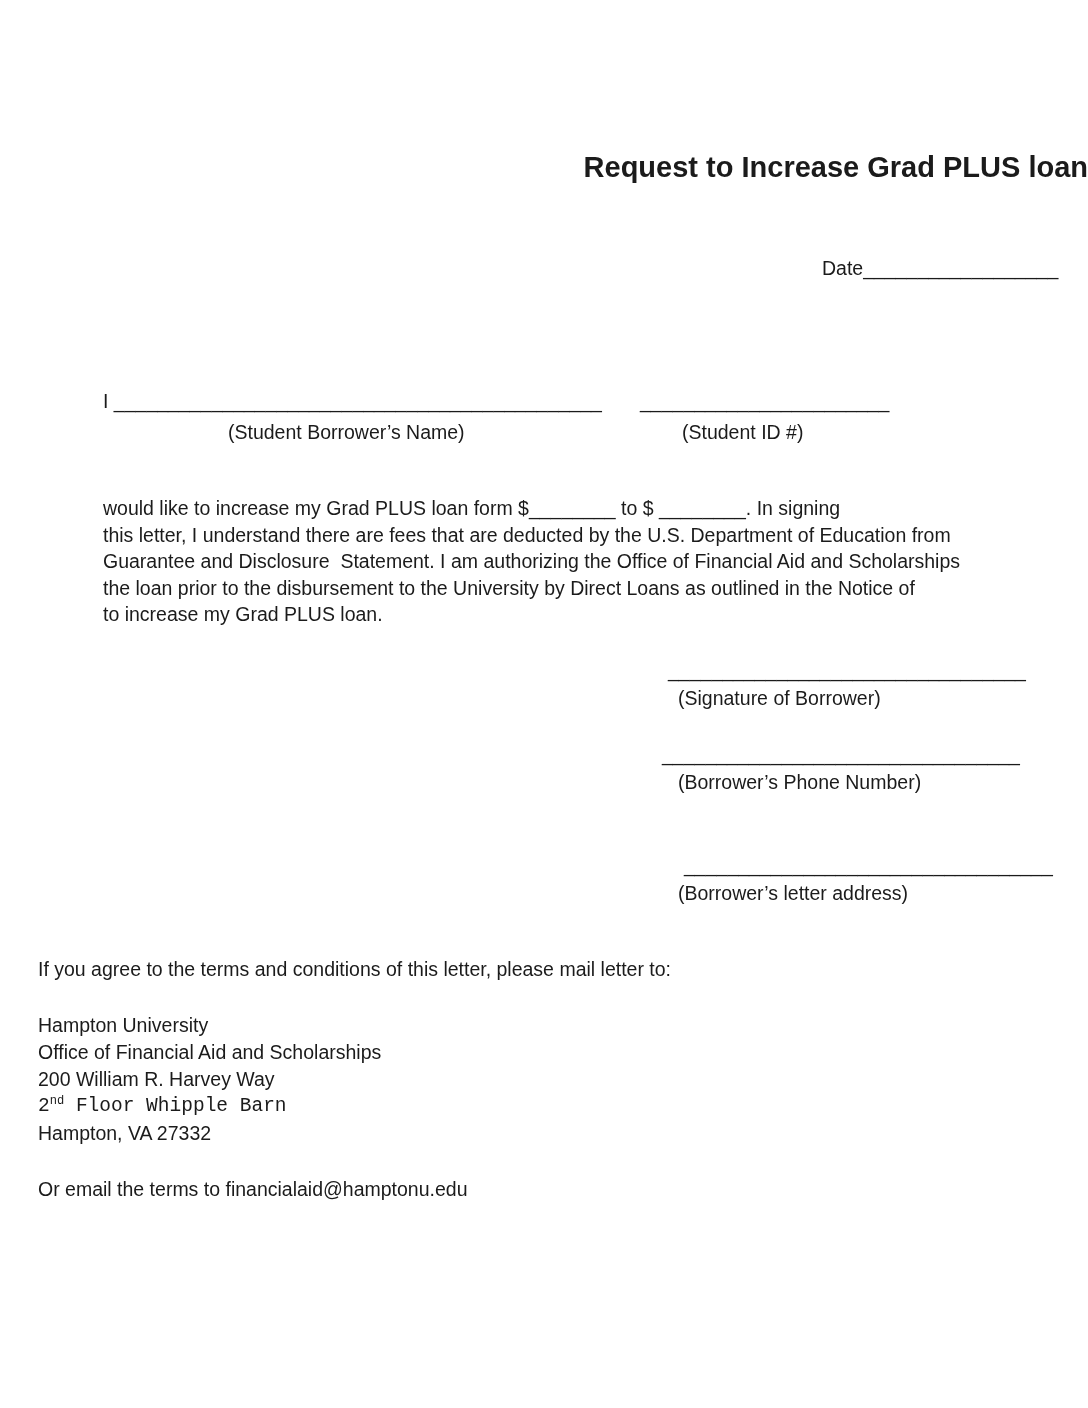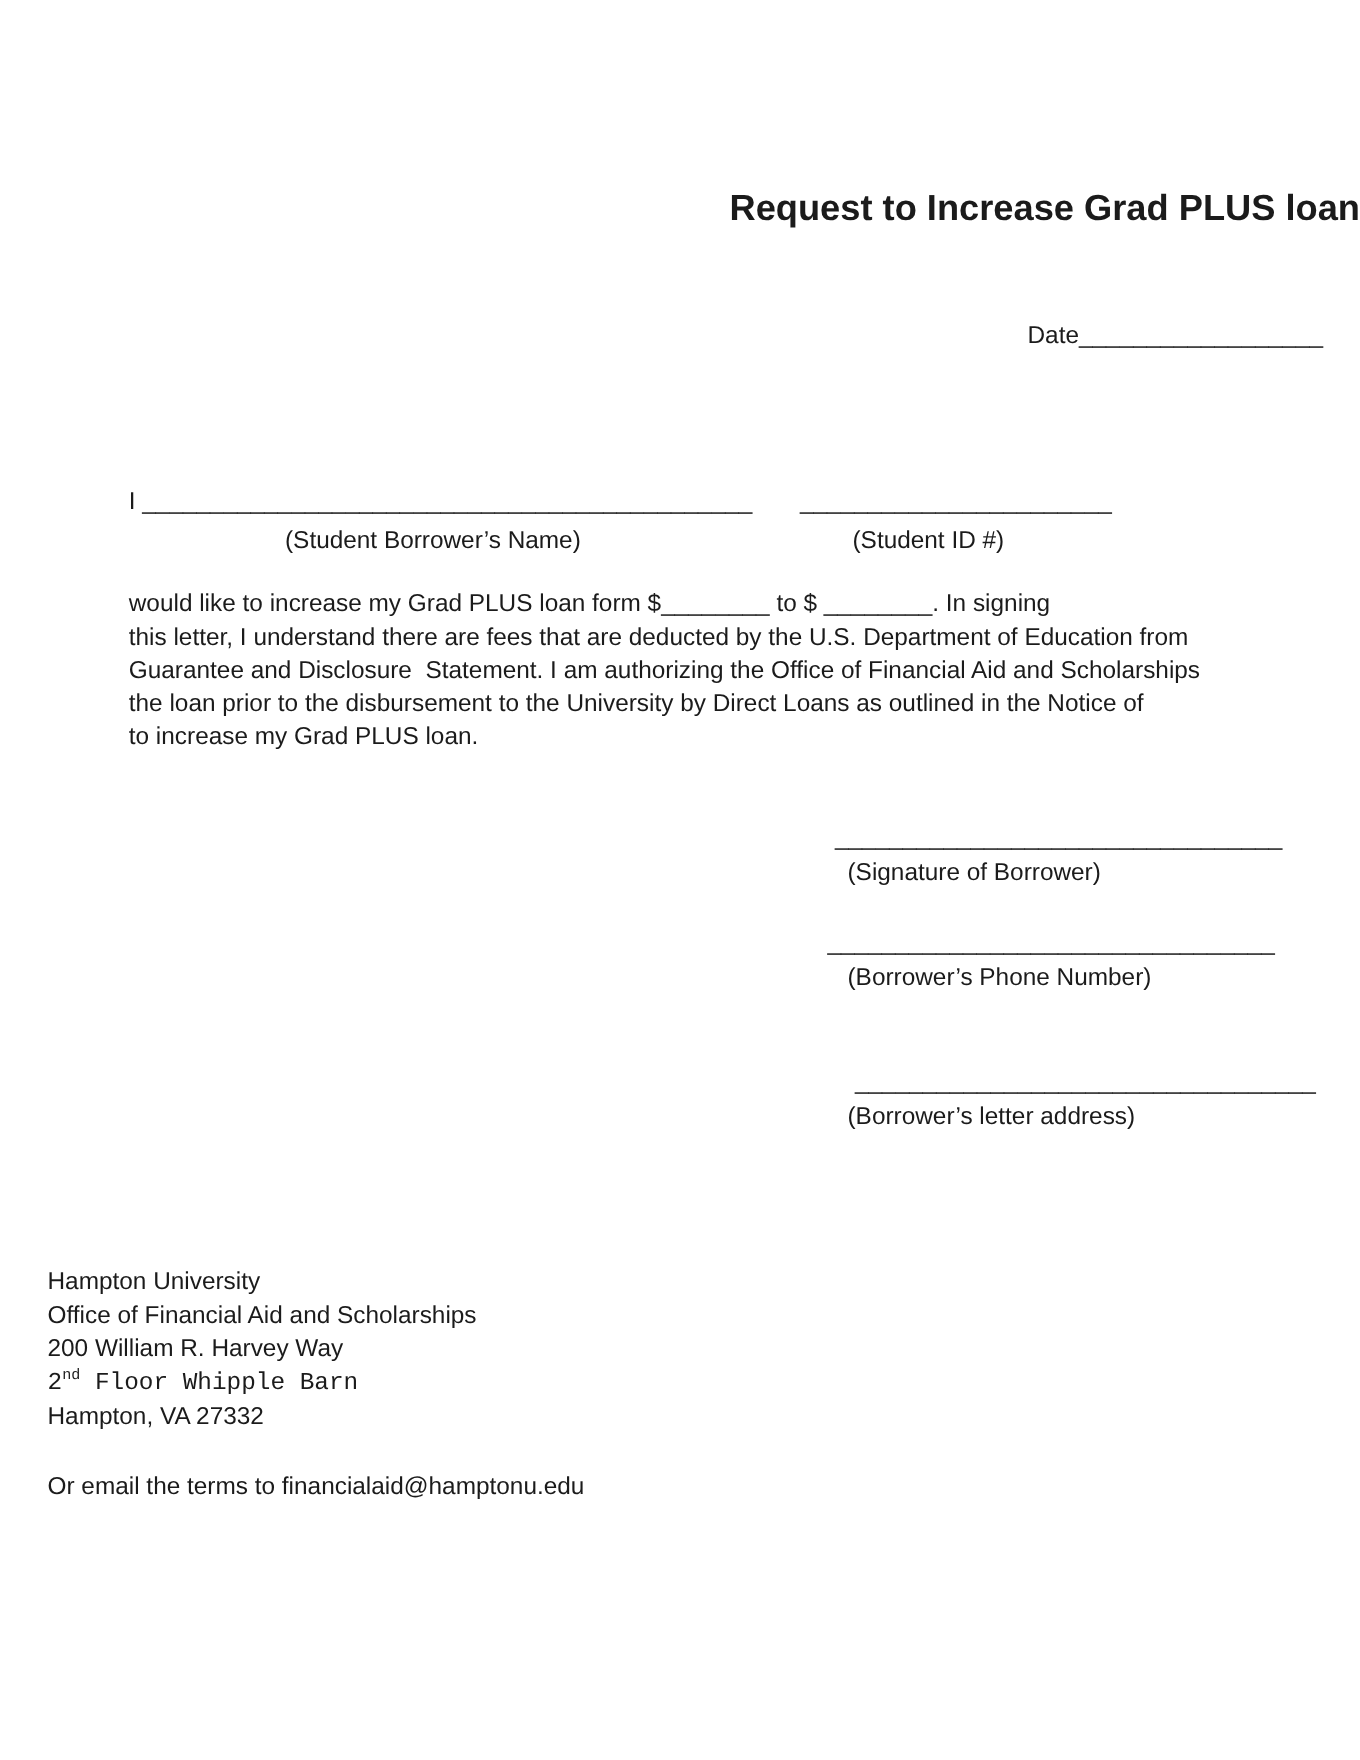--- a/index.html
+++ b/index.html
@@ -24,21 +24,21 @@
     left: 0;
     width: 100%;
     text-align: right;
     font-size: 29px;
     font-weight: bold;
     line-height: 1.15;
     margin-top: 24px;
   }
   .line { line-height: 1.15; }
   .para {
-    top: 470px;
+    top: 495px;
     left: 103px;
     width: 950px;
     line-height: 26.5px;
   }
   sup {
     font-size: 0.62em;
     line-height: 0;
     vertical-align: super;
   }
 </style>
@@ -67,20 +67,21 @@
 
   <div class="abs line" style="top:659px; left:668px;" data-bind="document.signature.blank">_________________________________</div>
   <div class="abs line" style="top:687px; left:678px;" data-bind="document.signature.label">(Signature of Borrower)</div>
 
   <div class="abs line" style="top:743px; left:662px;" data-bind="document.phone.blank">_________________________________</div>
   <div class="abs line" style="top:771px; left:678px;" data-bind="document.phone.label">(Borrower’s Phone Number)</div>
 
   <div class="abs line" style="top:854px; left:684px;" data-bind="document.email.blank">__________________________________</div>
   <div class="abs line" style="top:882px; left:678px;" data-bind="document.email.label">(Borrower’s letter address)</div>
 
+  <div class="abs line" style="top:958px; left:38px;" data-bind="document.mailing.instruction">If you agree to the terms and conditions of this letter, please mail letter to:</div>
 
   <div class="abs line" style="top:1014px; left:38px;" data-bind="document.mailing.address_line_1">Hampton University</div>
   <div class="abs line" style="top:1041px; left:38px;" data-bind="document.mailing.address_line_2">Office of Financial Aid and Scholarships</div>
   <div class="abs line" style="top:1068px; left:38px;" data-bind="document.mailing.address_line_3">200 William R. Harvey Way</div>
   <div class="abs line" style="top:1095px; left:38px;font-family:Liberation Mono, monospace;"><span data-bind="document.mailing.address_line_4.number">2</span><sup data-bind="document.mailing.address_line_4.ordinal">nd</sup><span data-bind="document.mailing.address_line_4.rest"> Floor Whipple Barn</span></div>
   <div class="abs line" style="top:1122px; left:38px;" data-bind="document.mailing.address_line_5">Hampton, VA 27332</div>
 
   <div class="abs line" style="top:1178px; left:38px;" data-bind="document.mailing.email_instruction">Or email the terms to financialaid@hamptonu.edu</div>
 
 </div>

